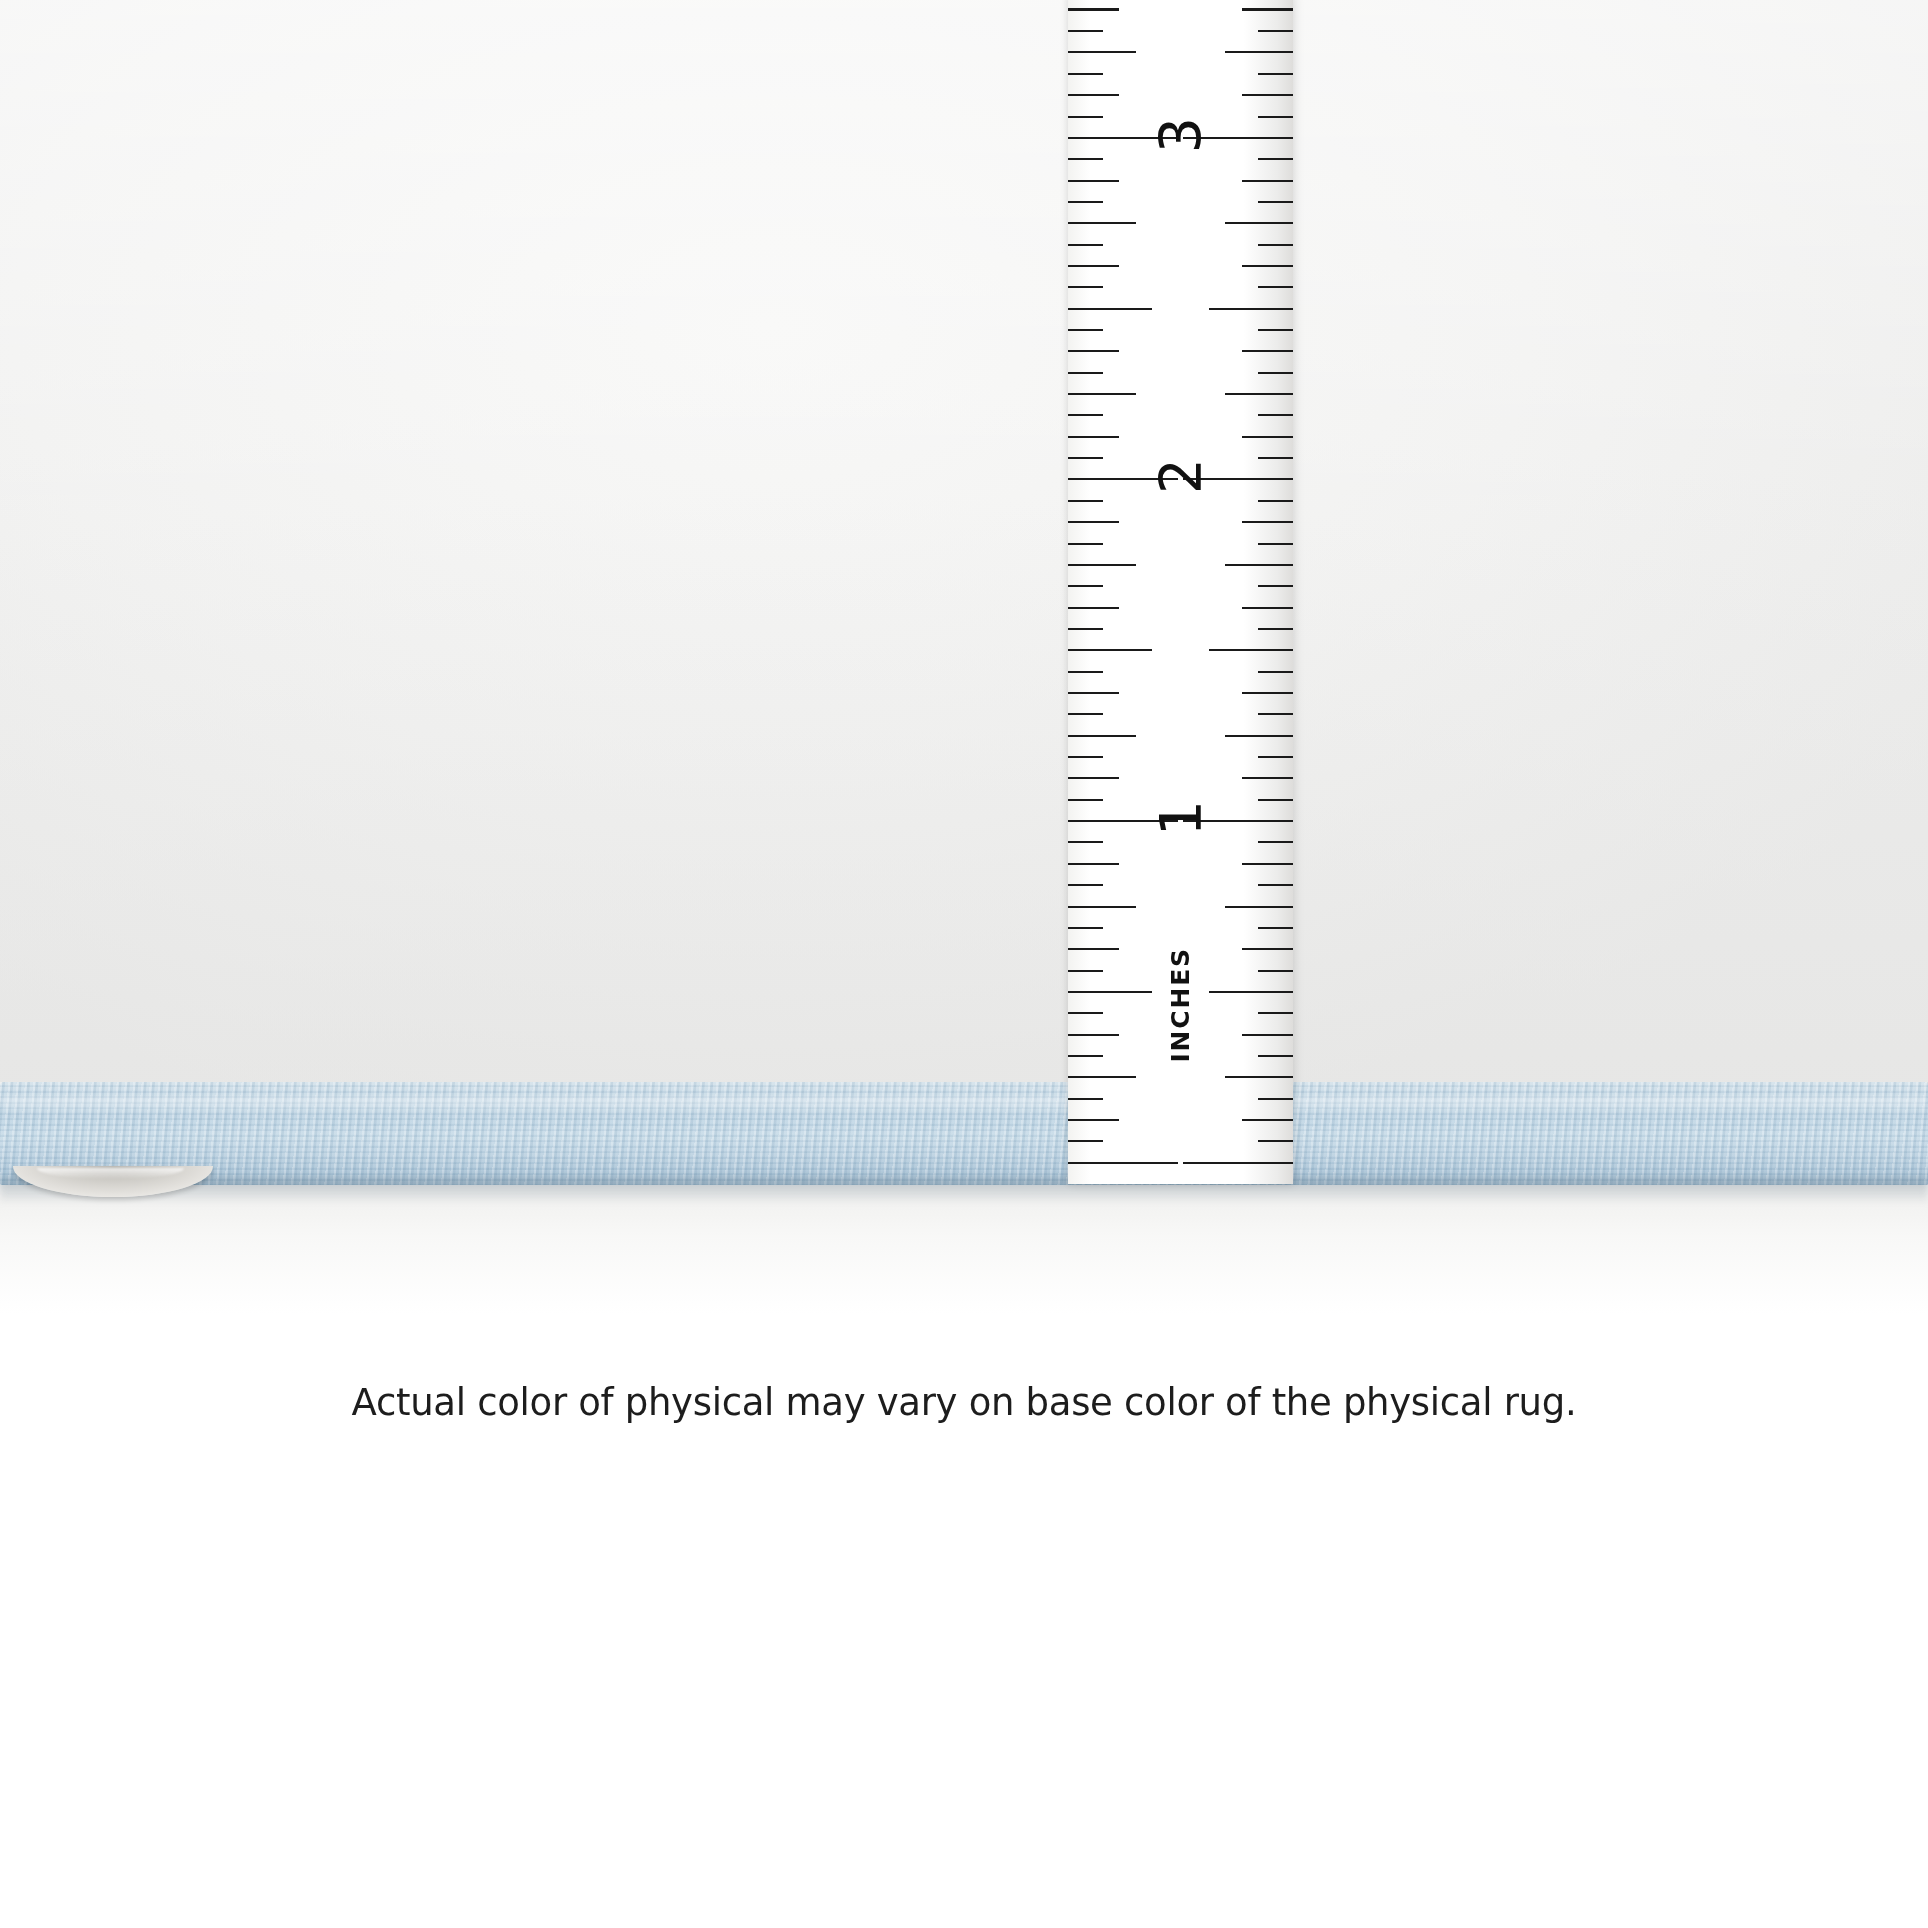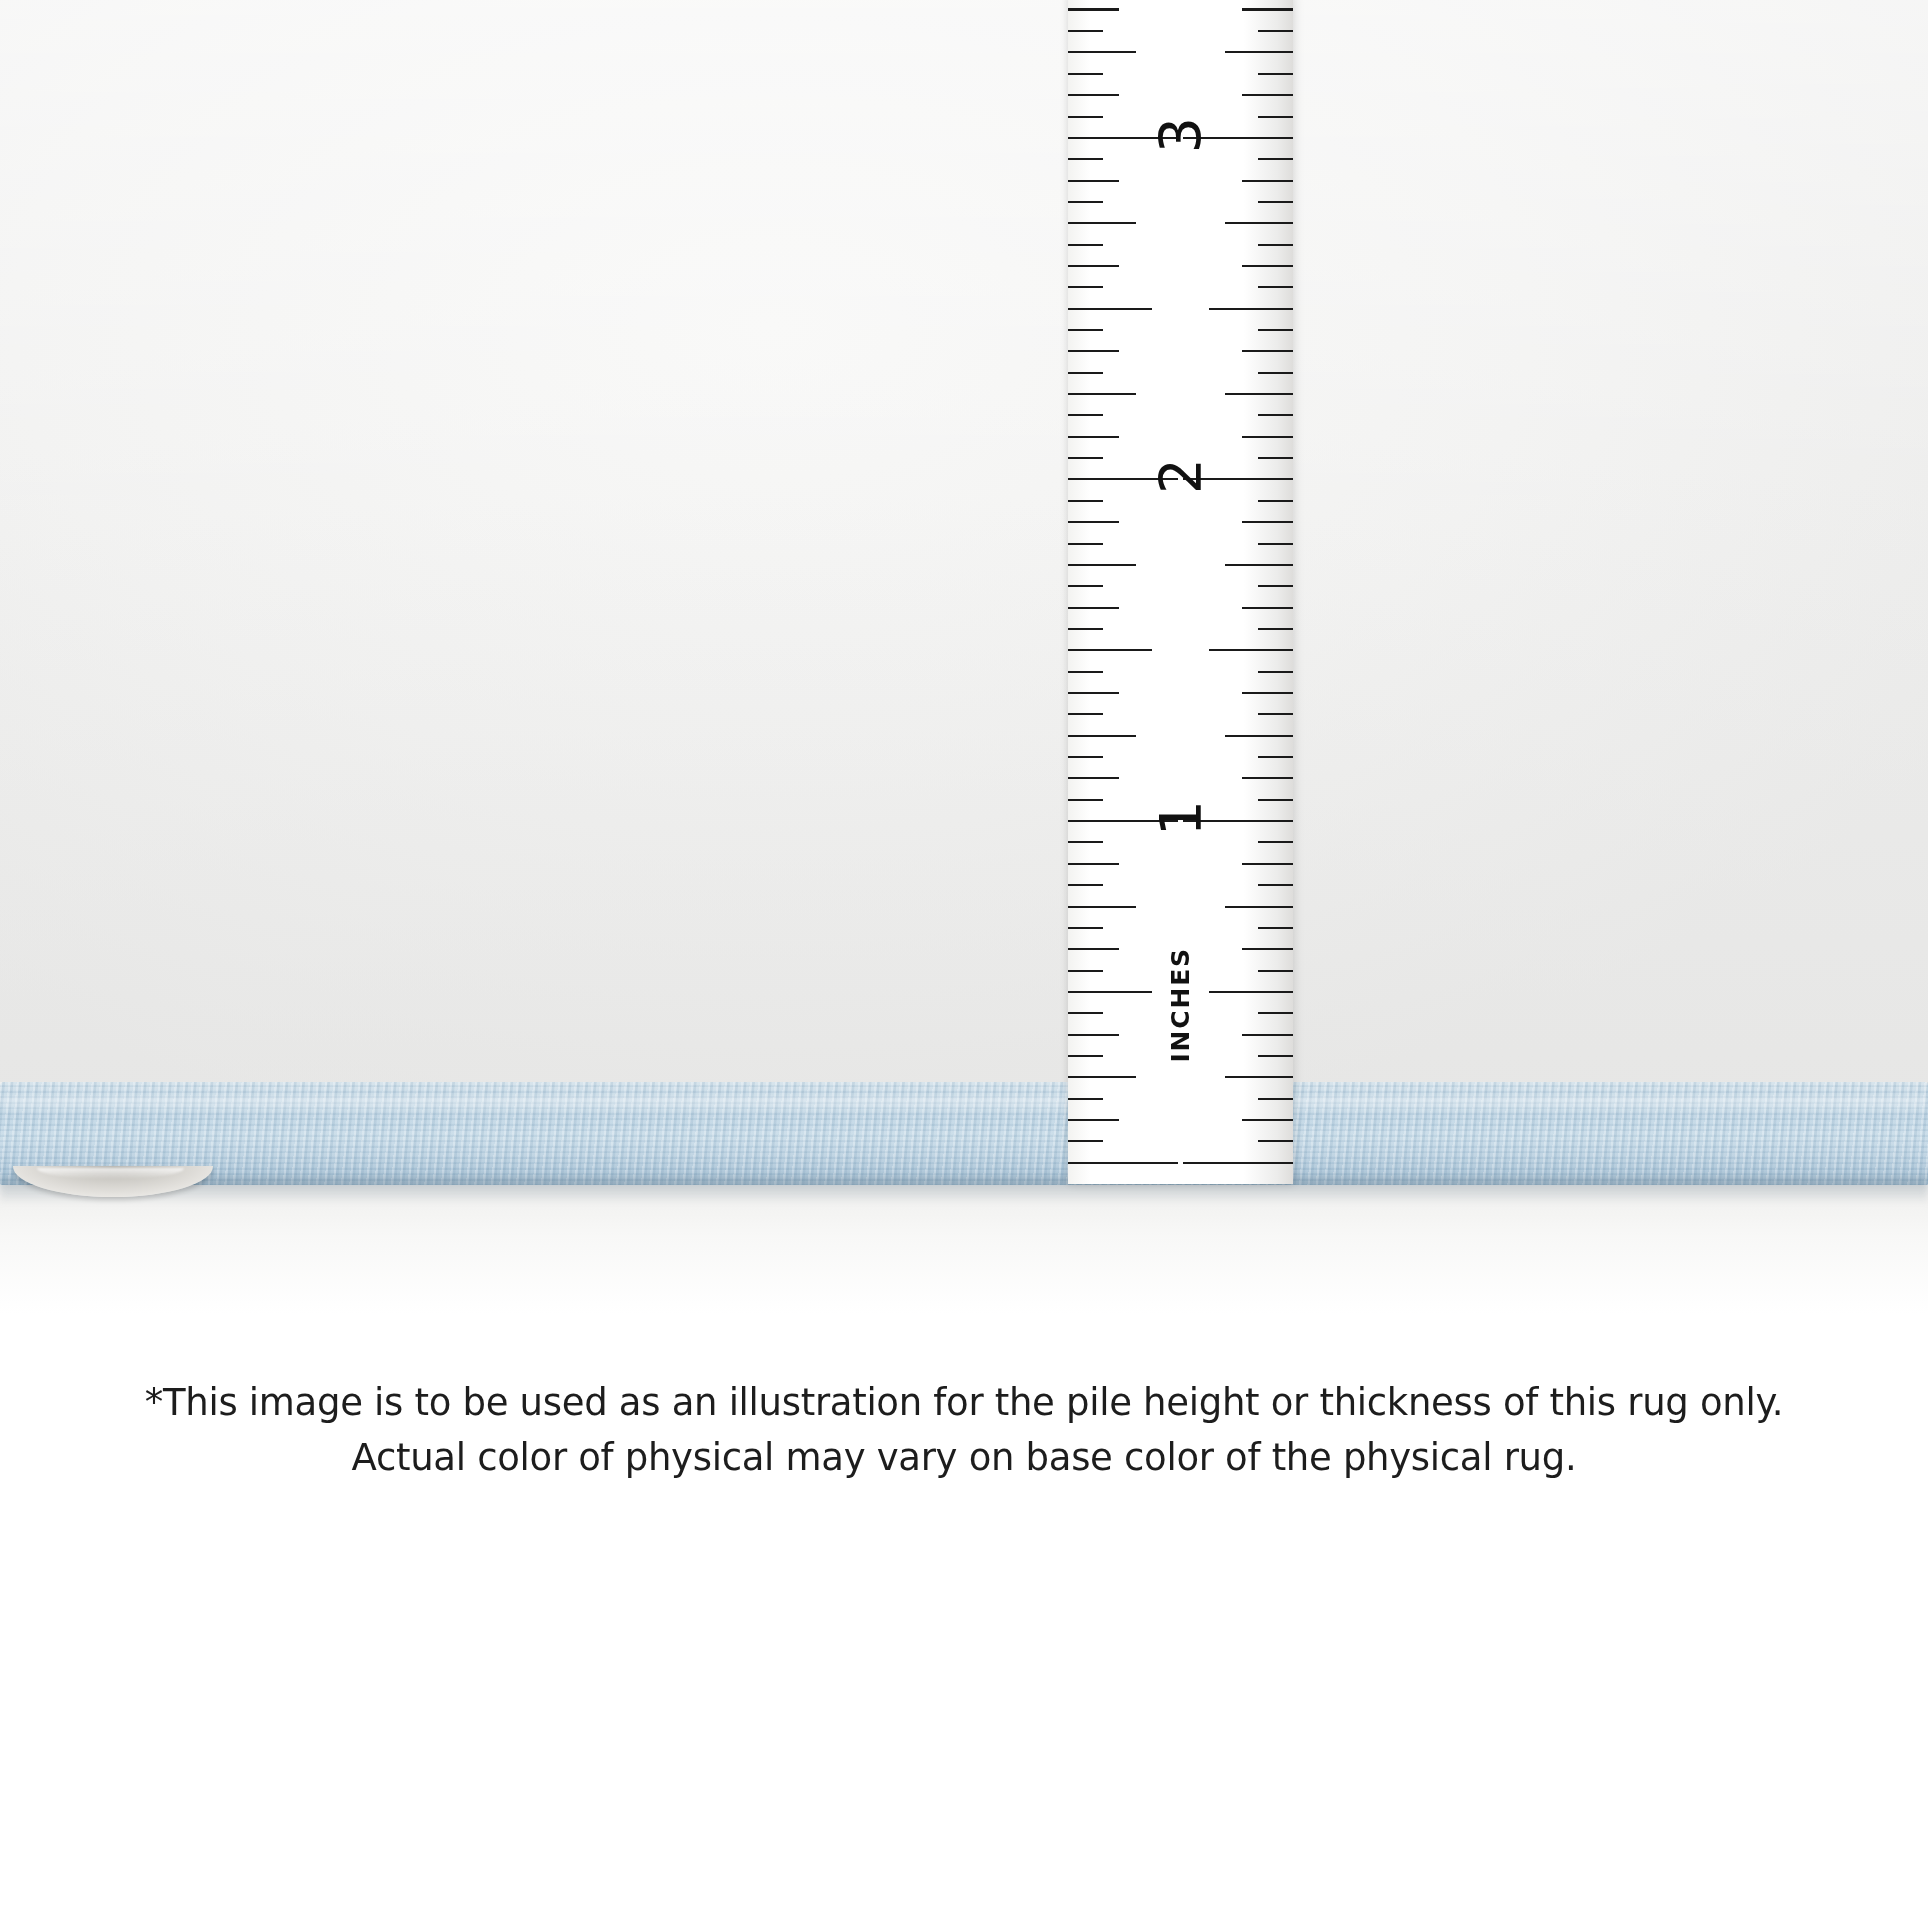--- a/index.html
+++ b/index.html
@@ -331,18 +331,17 @@
           <span class="num" style="left: 85px; top: 448px; width: 55px; text-align: center;">2</span>
           <span class="num" style="left: 85px; top: 107px; width: 55px; text-align: center;">3</span>
         </div>
       <span class="inches-label" style="left: 57px; top: 998px; width: 110px; text-align: center;">INCHES</span>
     </div>
     <div class="ruler-tip"></div>
     <div class="ruler-tip-shine"></div>
   </div>
 
   <div class="caption">
-    <span class="line">*This image is to be used as an illustration for the pile height or thickness of this rug only.</span>
     <span class="line">Actual color of physical may vary on base color of the physical rug.</span>
   </div>
 
 </div>
 
 
 </body></html>

